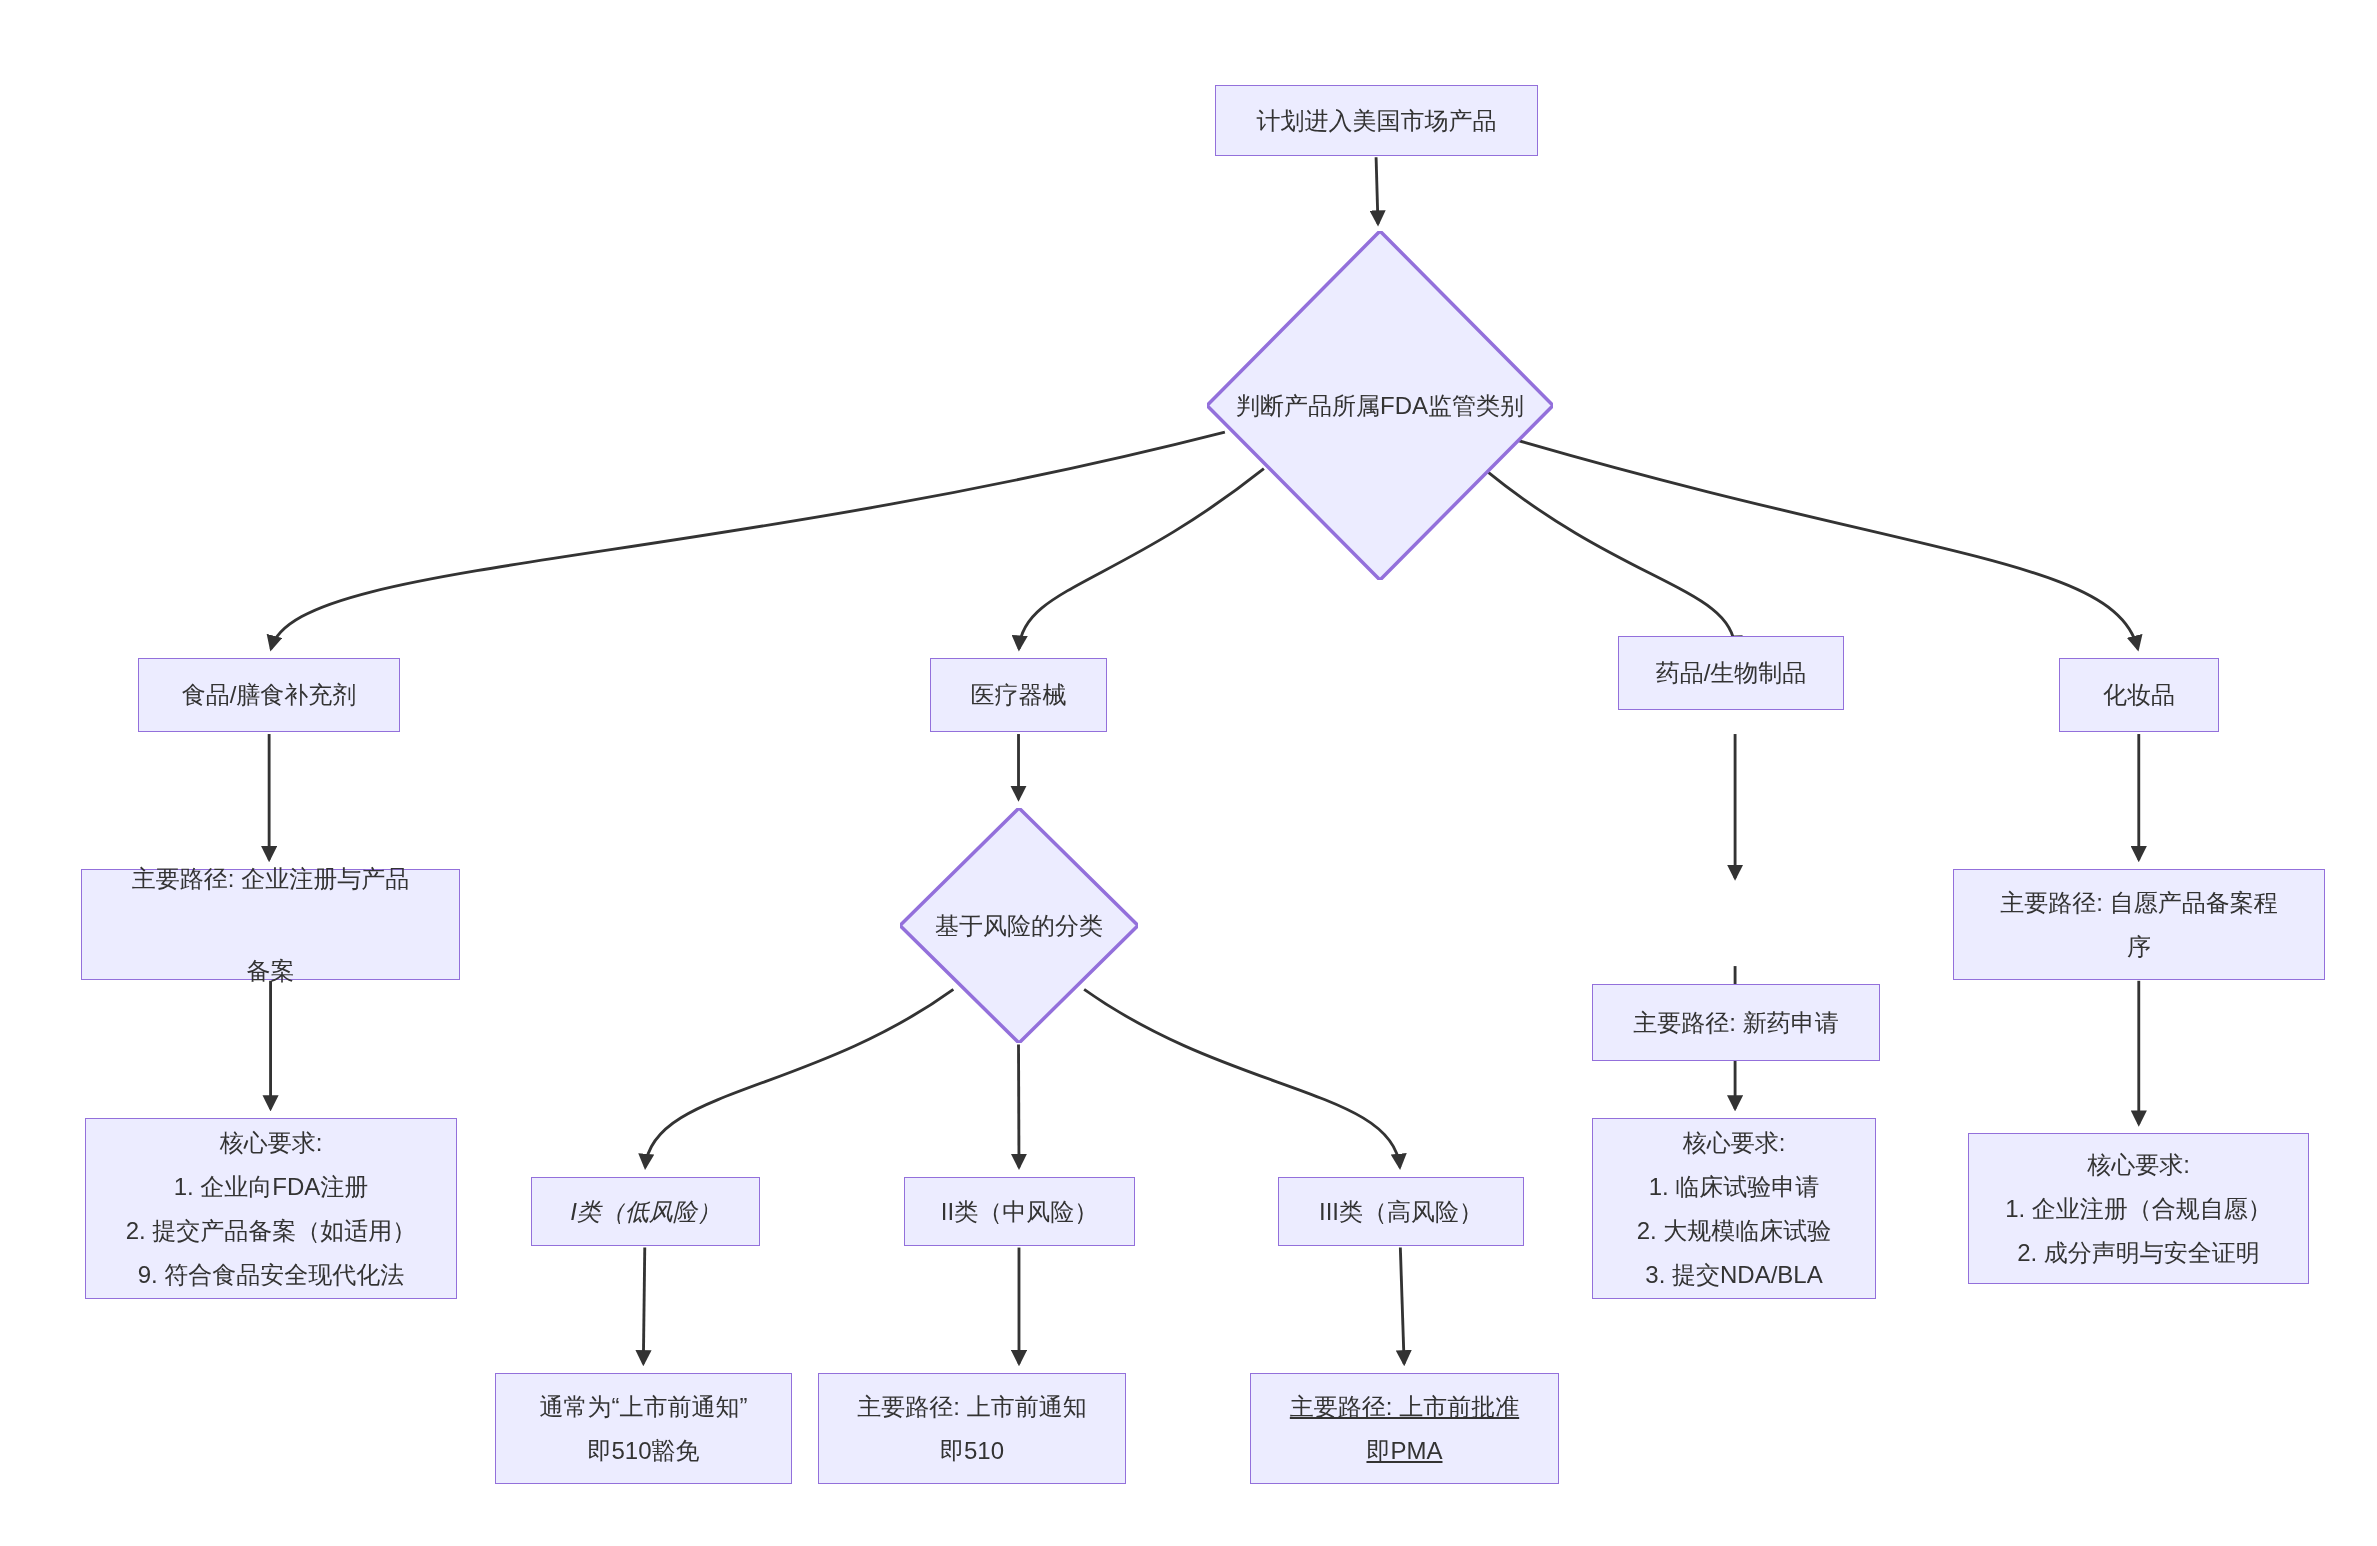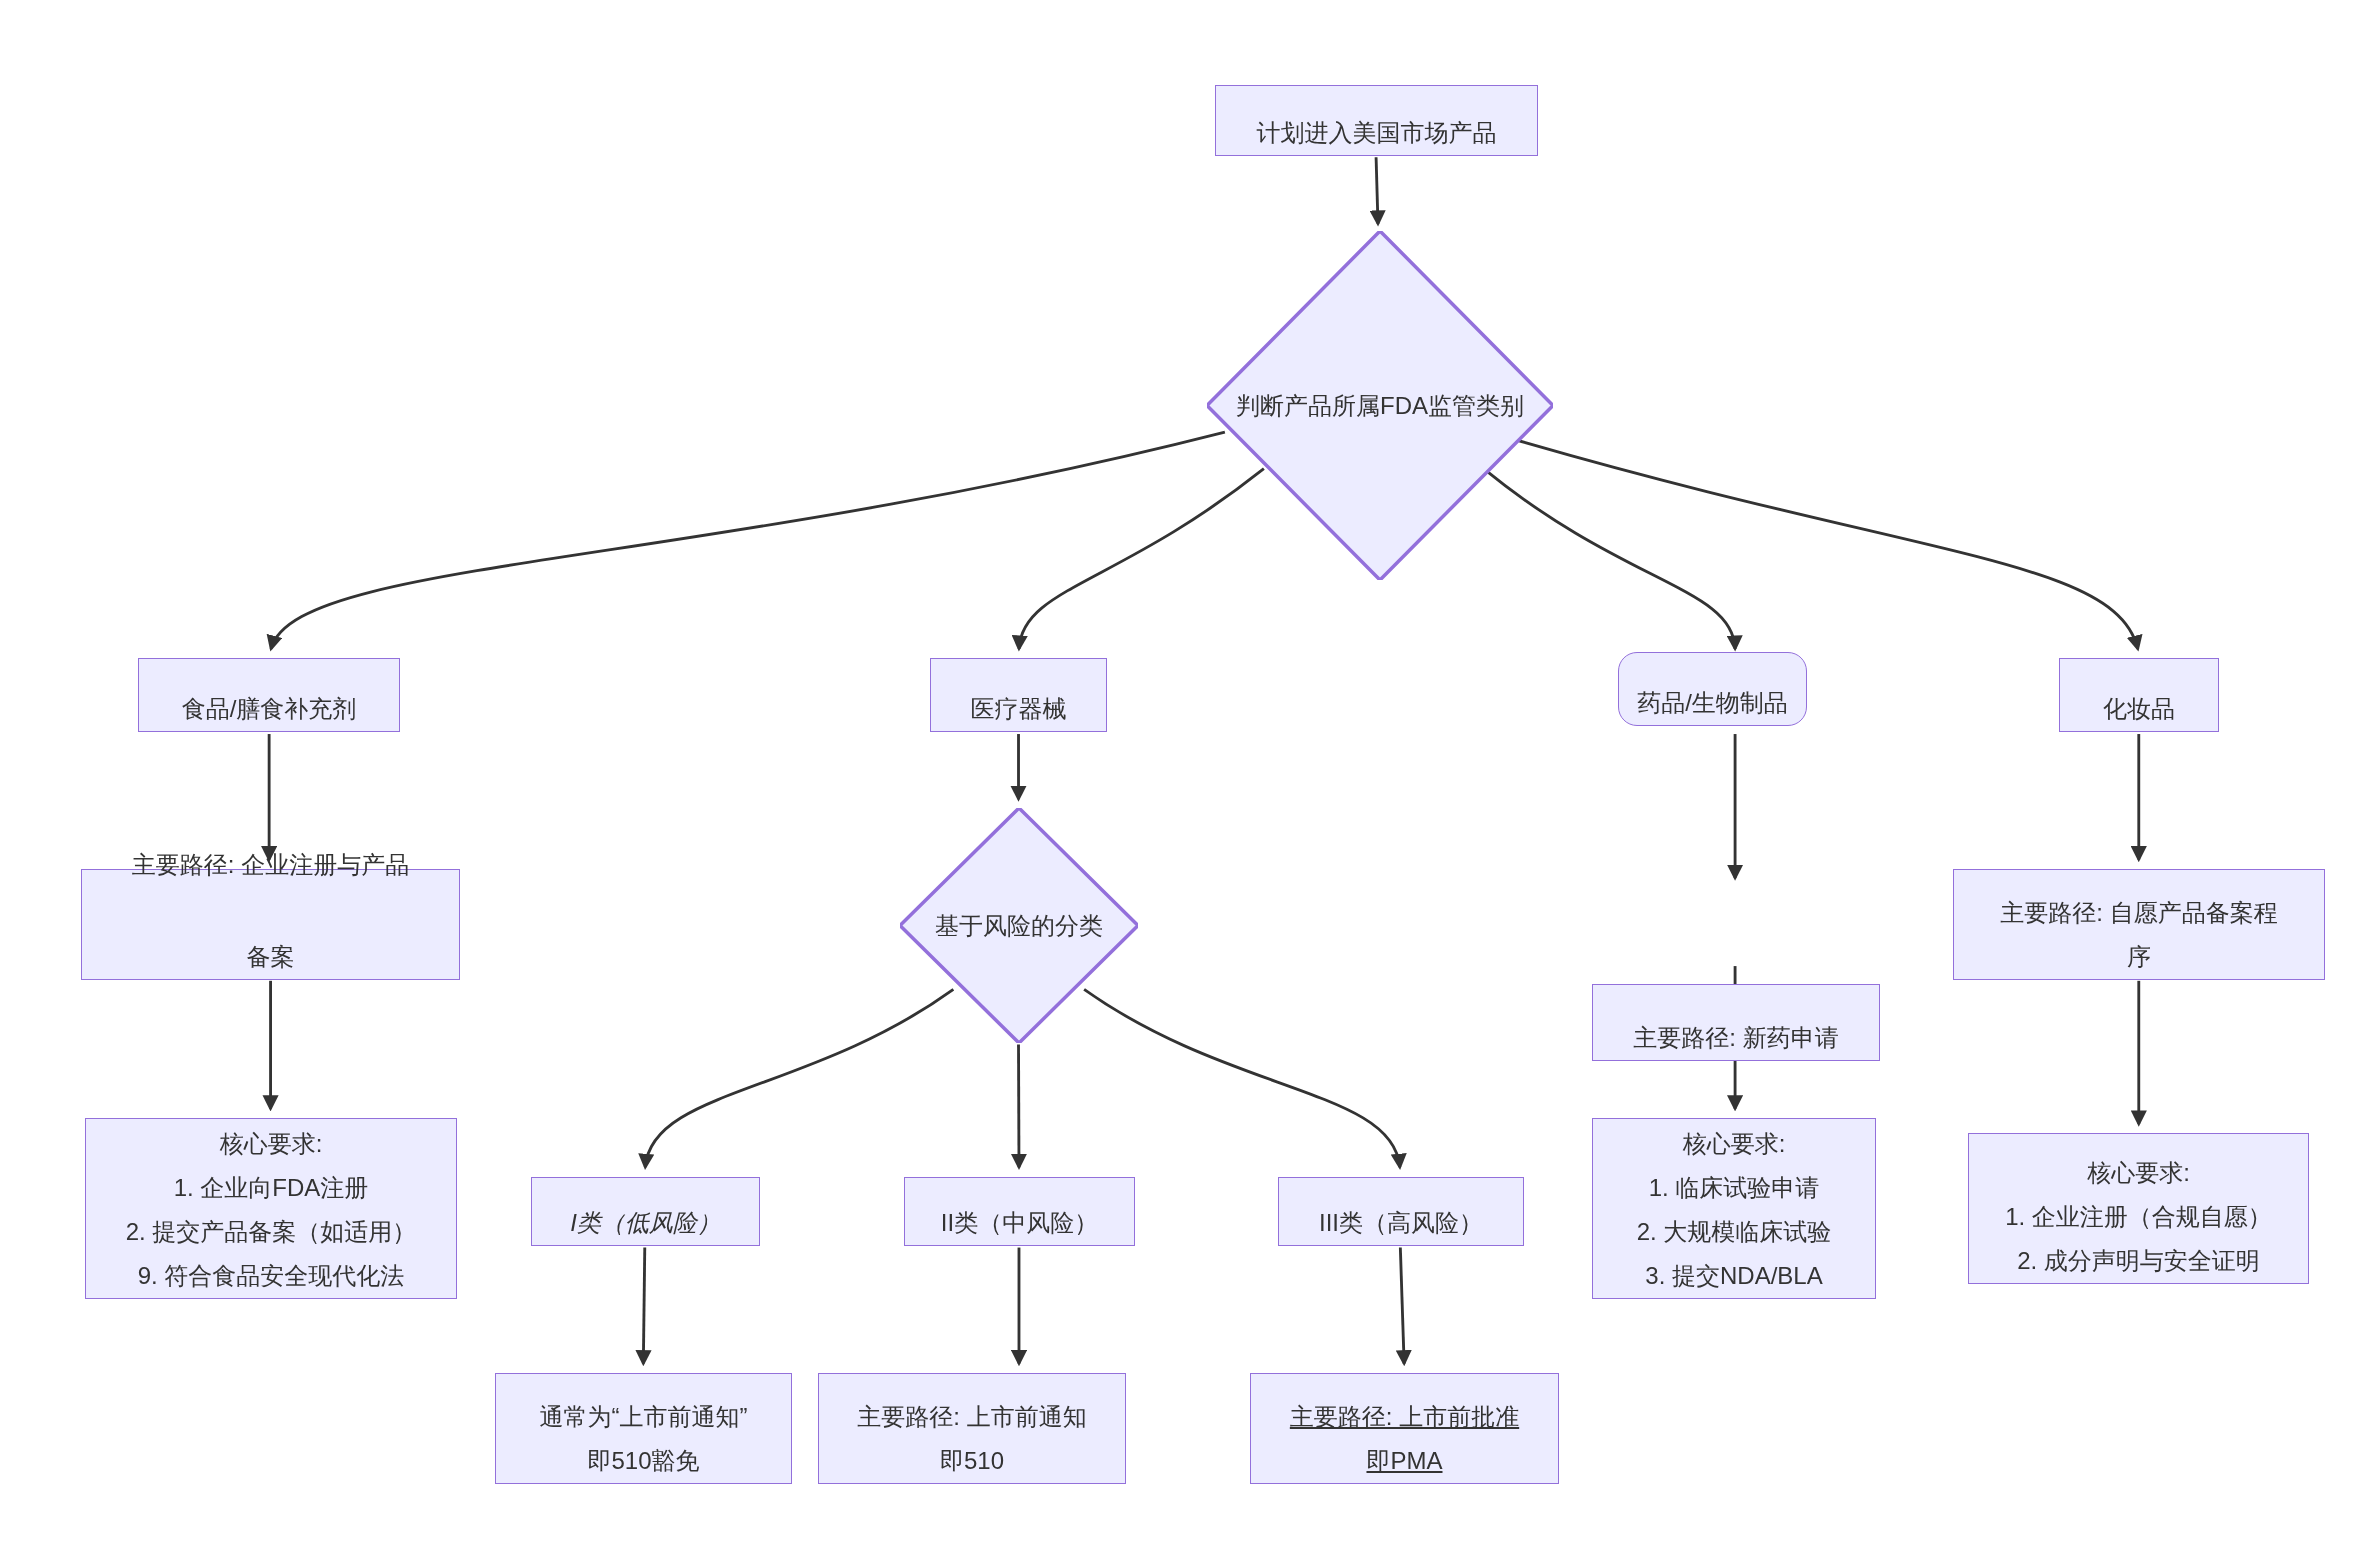--- a/index.html
+++ b/index.html
@@ -32,21 +32,20 @@
     flex-direction: column;
     align-items: center;
     justify-content: center;
     text-align: center;
     font-size: 24px;
     color: var(--text);
   }
   .node.rect {
     background: var(--fill);
     border: 1.9px solid var(--border);
-    justify-content: flex-end;
   }
   .node .line {
     line-height: 44px;
     white-space: nowrap;
     position: relative;
     z-index: 1;
   }
   .node.diamond { background: transparent; border: none; }
   .node.diamond svg.dshape {
     position: absolute;
@@ -100,21 +99,21 @@
     </svg>
     <div class="line">判断产品所属FDA监管类别</div>
   </div>
 
   <div class="node rect" style="left:138px; top:658px; width:262px; height:74px;">
     <div class="line">食品/膳食补充剂</div>
   </div>
   <div class="node rect" style="left:930px; top:658px; width:177px; height:74px;">
     <div class="line">医疗器械</div>
   </div>
-  <div class="node rect" style="left:1618px; top:652px; width:189px; height:74px;border-radius:19px;">
+  <div class="node rect" style="left:1618px; top:636px; width:226px; height:74px;">
     <div class="line">药品/生物制品</div>
   </div>
   <div class="node rect" style="left:2059px; top:658px; width:160px; height:74px;">
     <div class="line">化妆品</div>
   </div>
 
   <div class="node rect" style="left:81px; top:869px; width:379px; height:111px;gap:48px;">
     <div class="line">主要路径: 企业注册与产品</div>
     <div class="line">备案</div>
   </div>

